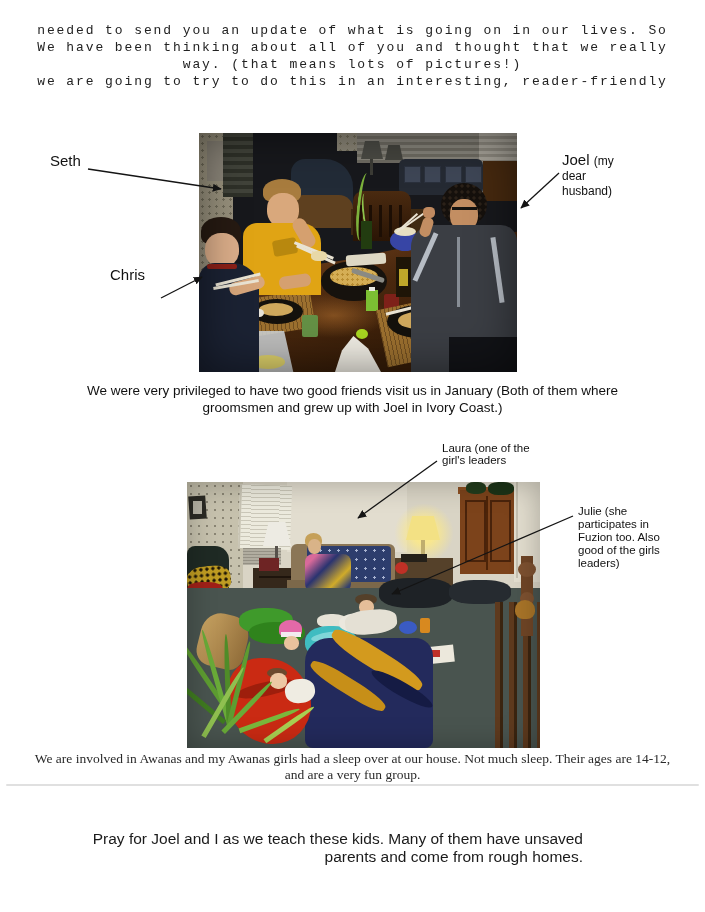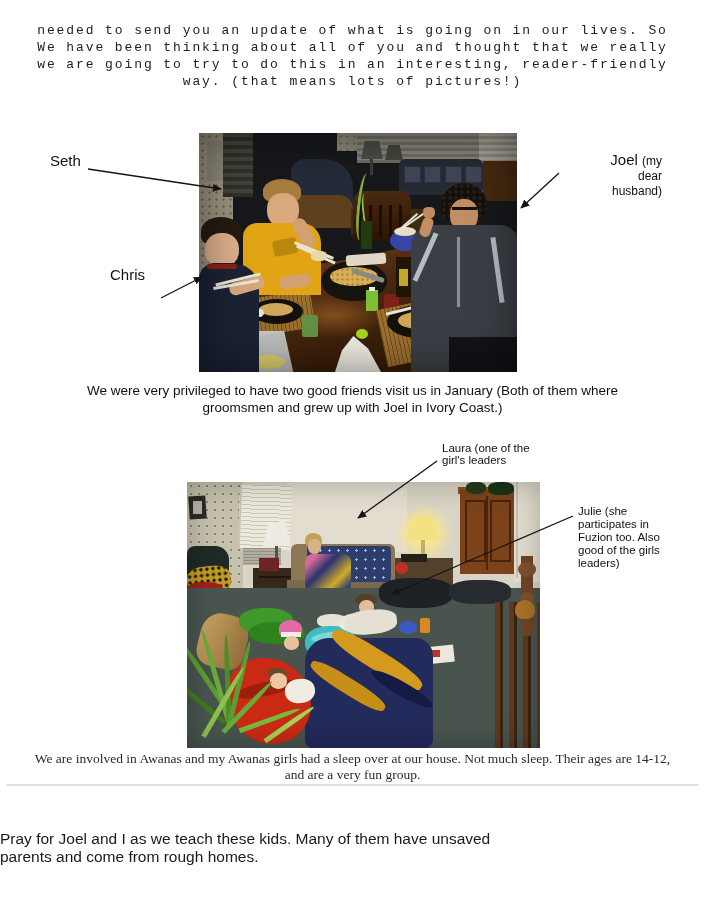--- a/index.html
+++ b/index.html
@@ -2,51 +2,51 @@
 <html><head>
 <meta charset="utf-8">
 <style>
   html,body{margin:0;padding:0;background:#fff;}
   .page{position:relative;width:705px;height:912px;background:#fff;overflow:hidden;
         font-family:"Liberation Sans",sans-serif;color:#1c1c1c;}
   .s{position:absolute;}
   .opening{position:absolute;top:22px;left:0;width:705px;text-align:center;
            font-family:"Liberation Mono",monospace;font-size:13px;letter-spacing:1.9px;
            line-height:17px;color:#222;}
-  .callout{position:absolute;font-size:15px;color:#111;z-index:30;text-align:right;}
+  .callout{position:absolute;font-size:15px;color:#111;z-index:30;}
   .callout-sm{position:absolute;font-size:11.5px;color:#111;z-index:30;line-height:11.5px;}
   .joel-big{font-size:15px;}
   .joel-sm{font-size:12px;}
   .caption-sans{position:absolute;left:0;width:705px;text-align:center;font-size:13.5px;
                 line-height:17px;color:#111;}
   .caption-serif{position:absolute;left:0;width:705px;text-align:center;
                  font-family:"Liberation Serif",serif;font-size:13.5px;line-height:15.5px;color:#2a2a2a;}
   .banner{position:absolute;left:18px;top:791px;width:669px;height:23px;box-sizing:border-box;
           background:#c9c9c9;border:2px solid #161616;text-align:center;
           font-size:13.5px;font-weight:bold;line-height:19px;color:#000;}
-  .closing{position:absolute;top:830px;left:0;width:583px;text-align:left;
+  .closing{position:absolute;top:830px;left:0;width:583px;text-align:right;
            font-size:15.5px;line-height:18px;color:#1a1a1a;}
   .divider{position:absolute;left:6px;top:784px;width:693px;height:2px;background:#e0e0e0;border-radius:2px;}
   .photo{position:absolute;overflow:hidden;background:#17181c;}
   .arrows{position:absolute;left:0;top:0;z-index:40;pointer-events:none;}
   .vig1{position:absolute;left:0;top:0;right:0;bottom:0;box-shadow:inset 0 0 46px rgba(0,0,0,.5);}
   .vig2{position:absolute;left:0;top:0;right:0;bottom:0;box-shadow:inset 0 0 30px rgba(0,0,0,.28);}
   .dots1{background-image:radial-gradient(#6f6a58 1px,transparent 1.2px);background-size:7px 7px;}
   .dots2{background-image:radial-gradient(#8a8574 1px,transparent 1.2px);background-size:8px 8px;}
 </style>
 </head>
 <body>
 
 <div class="page">
 
   <div class="opening">
     <div>needed to send you an update of what is going on in our lives. So</div>
     <div>We have been thinking about all of you and thought that we really</div>
+    <div>way. (that means lots of pictures!)</div>
     <div>we are going to try to do this in an interesting, reader-friendly</div>
-    <div>way. (that means lots of pictures!)</div>
   </div>
 
   <div class="photo" style="left:199px;top:133px;width:318px;height:239px;" aria-label="Three young men eating with chopsticks around a wooden dinner table with a wok of food">
     <div class="s dots1" style="left:0;top:0;width:34px;height:190px;background-color:#97907c;"></div>
     <div class="s" style="left:8px;top:8px;width:22px;height:40px;background:#8a8478;"></div>
     <div class="s" style="left:24px;top:0;width:30px;height:64px;background:repeating-linear-gradient(180deg,#41433a 0 4px,#2e3028 4px 8px);"></div>
     <div class="s dots1" style="left:138px;top:0;width:38px;height:18px;background-color:#8a8576;"></div>
     <div class="s" style="left:158px;top:0;width:160px;height:30px;background:repeating-linear-gradient(180deg,#86837a 0 3px,#6e6b62 3px 6px);"></div>
     <div class="s" style="left:280px;top:0;width:38px;height:68px;background:repeating-linear-gradient(180deg,#a7a399 0 3px,#8d897f 3px 6px);"></div>
     <div class="s" style="left:92px;top:26px;width:62px;height:52px;background:#222b37;border-radius:14px 28px 4px 4px;"></div>

